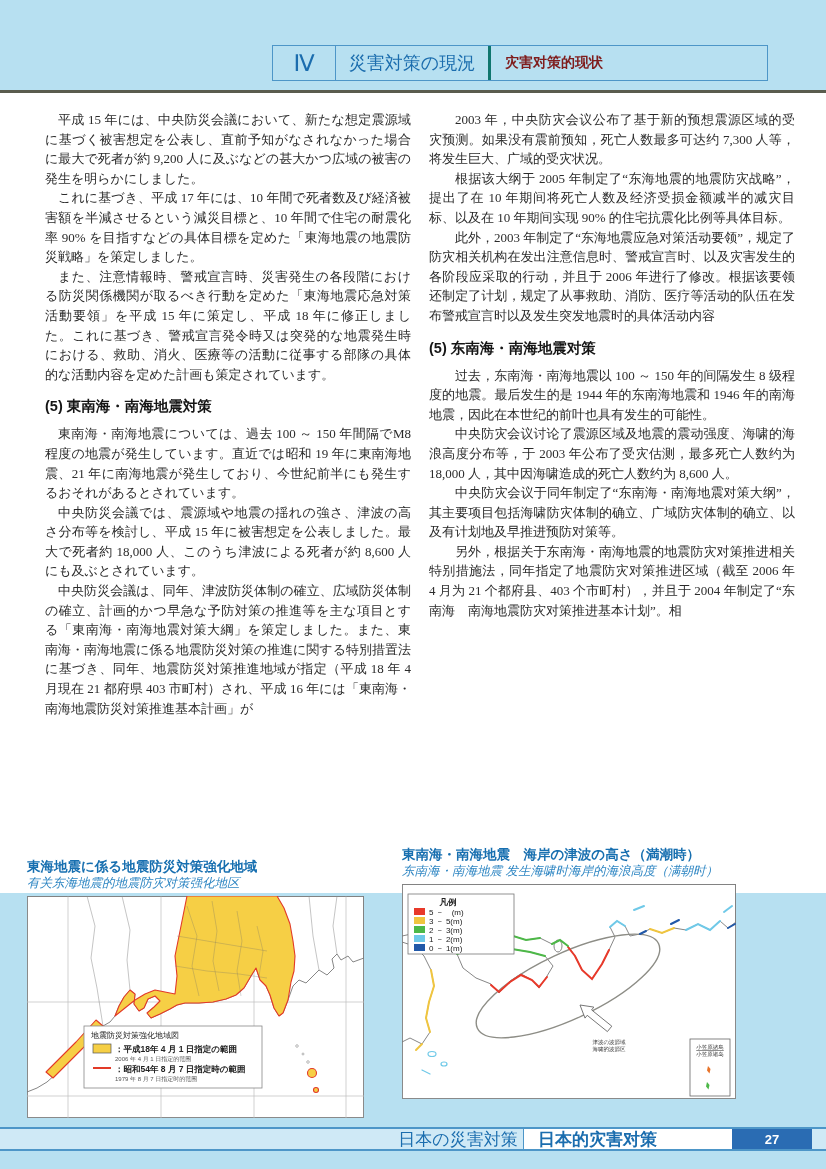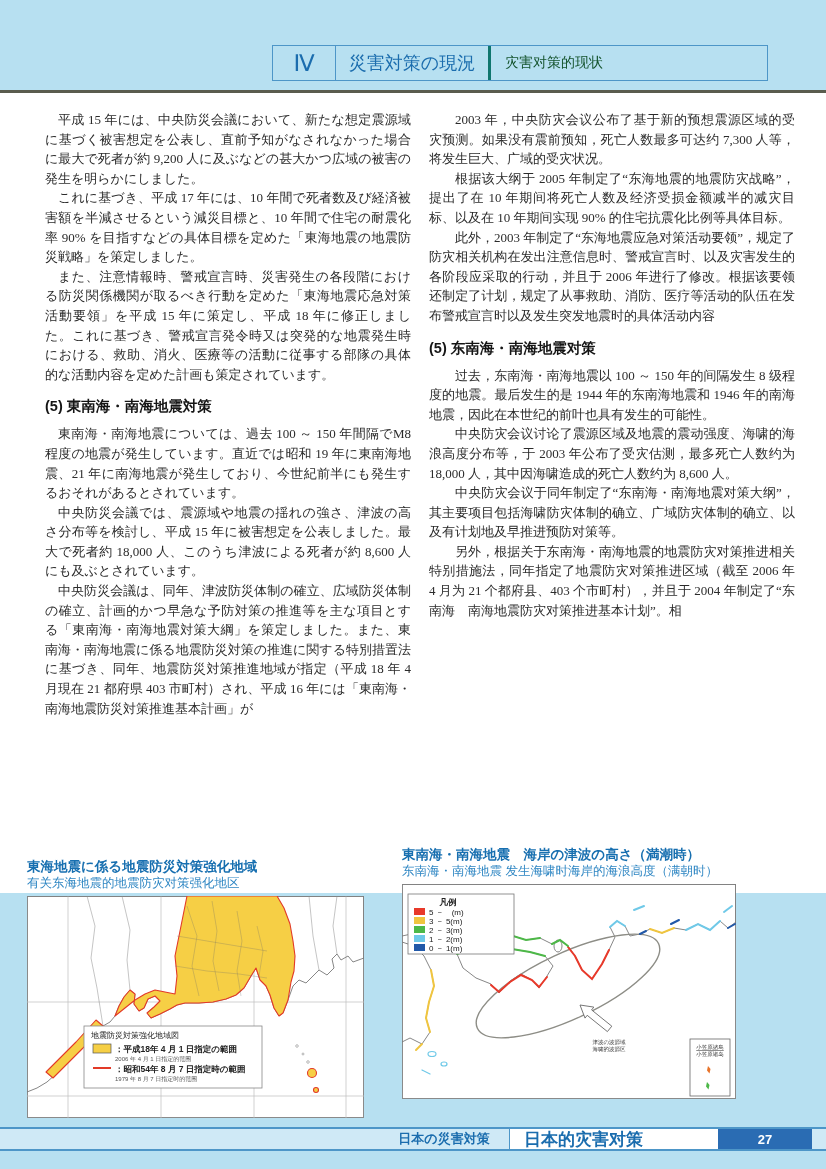--- a/index.html
+++ b/index.html
@@ -4,46 +4,46 @@
 <style>
   html,body{margin:0;padding:0;}
   body{width:826px;height:1169px;background:#b7e0f1;font-family:"Liberation Serif","DejaVu Serif",serif;}
   .page{position:relative;width:826px;height:1169px;overflow:hidden;}
 
   
   .header-band{position:absolute;top:0;left:0;width:826px;height:90px;background:#b7e0f1;}
   .header-box{position:absolute;left:272px;top:45px;width:494px;height:34px;border:1px solid #4d96c8;display:flex;align-items:stretch;}
   .hb-num{width:62px;display:flex;align-items:center;justify-content:center;color:#1b6dae;font-size:23px;border-right:1px solid #4d96c8;font-family:"Liberation Serif",serif;}
   .hb-ja{width:152px;display:flex;align-items:center;justify-content:center;color:#1b6dae;font-size:18px;border-right:3px solid #0f766e;font-family:"Liberation Sans",sans-serif;}
-  .hb-zh{flex:1;display:flex;align-items:center;padding-left:14px;color:#14532d;font-size:14px;font-weight:normal;font-family:"Liberation Sans",sans-serif;}
+  .hb-zh{flex:1;display:flex;align-items:center;padding-left:14px;color:#7f1d1d;font-size:14px;font-weight:bold;font-family:"Liberation Sans",sans-serif;}
   .dark-rule{position:absolute;top:90px;left:0;width:826px;height:3px;background:#5a5c4e;}
 
   
   .content{position:absolute;top:93px;left:0;width:826px;height:800px;background:#ffffff;box-sizing:border-box;}
   .cols{display:flex;gap:18px;padding:17px 31px 0 45px;height:736px;overflow:hidden;}
   .col{flex:1;min-width:0;}
   .col p{margin:0;font-size:13px;line-height:19.6px;text-align:justify;color:#2b2b2b;}
   .col-ja p{text-indent:13px;}
   .col-zh p{text-indent:26px;}
   .sec-heading{font-family:"Liberation Sans",sans-serif;font-size:14.5px;font-weight:bold;color:#151515;margin:13px 0 9px;line-height:18px;}
 
   
   .figs{display:flex;padding-left:27px;}
   .fig-left{width:339px;margin-top:12px;}
   .fig-right{width:336px;margin-left:36px;}
   .fig-title{font-family:"Liberation Sans",sans-serif;font-weight:bold;font-size:13.5px;color:#176fb0;line-height:17px;white-space:nowrap;}
-  .fig-sub{font-family:"Liberation Sans",sans-serif;font-size:12.5px;color:#2e86c3;line-height:16px;margin-bottom:5px;white-space:nowrap;}
+  .fig-sub{font-family:"Liberation Sans",sans-serif;font-size:12.5px;color:#2e86c3;line-height:16px;margin-bottom:5px;white-space:nowrap;font-style:italic;}
   svg text{font-family:"Liberation Sans",sans-serif;}
 
   
   .footer{position:absolute;top:1127px;left:0;width:826px;height:20px;background:#cfe9f6;border-top:2px solid #4d96c8;border-bottom:2px solid #4d96c8;box-sizing:content-box;display:flex;font-family:"Liberation Sans",sans-serif;}
   .f-spacer{flex:1;}
-  .f-ja{width:130px;display:flex;align-items:center;justify-content:center;color:#1b6dae;font-size:13px;font-weight:bold;border-right:1px solid #4d96c8;}
+  .f-ja{width:130px;display:flex;align-items:center;justify-content:center;color:#1b6dae;font-size:17px;font-weight:normal;border-right:1px solid #4d96c8;}
   .f-zh{width:208px;background:#ffffff;display:flex;align-items:center;padding-left:14px;box-sizing:border-box;color:#1b6dae;font-size:17px;font-weight:bold;}
-  .f-num{width:94px;background:#2a6cb3;color:#ffffff;display:flex;align-items:center;justify-content:center;font-size:13px;font-weight:bold;}
+  .f-num{width:80px;background:#2a6cb3;color:#ffffff;display:flex;align-items:center;justify-content:center;font-size:13px;font-weight:bold;}
   .f-tail{width:14px;}
 </style>
 </head>
 <body>
 
 <div class="page">
 
   <div class="header-band">
     <div class="header-box">
       <div class="hb-num">Ⅳ</div>

